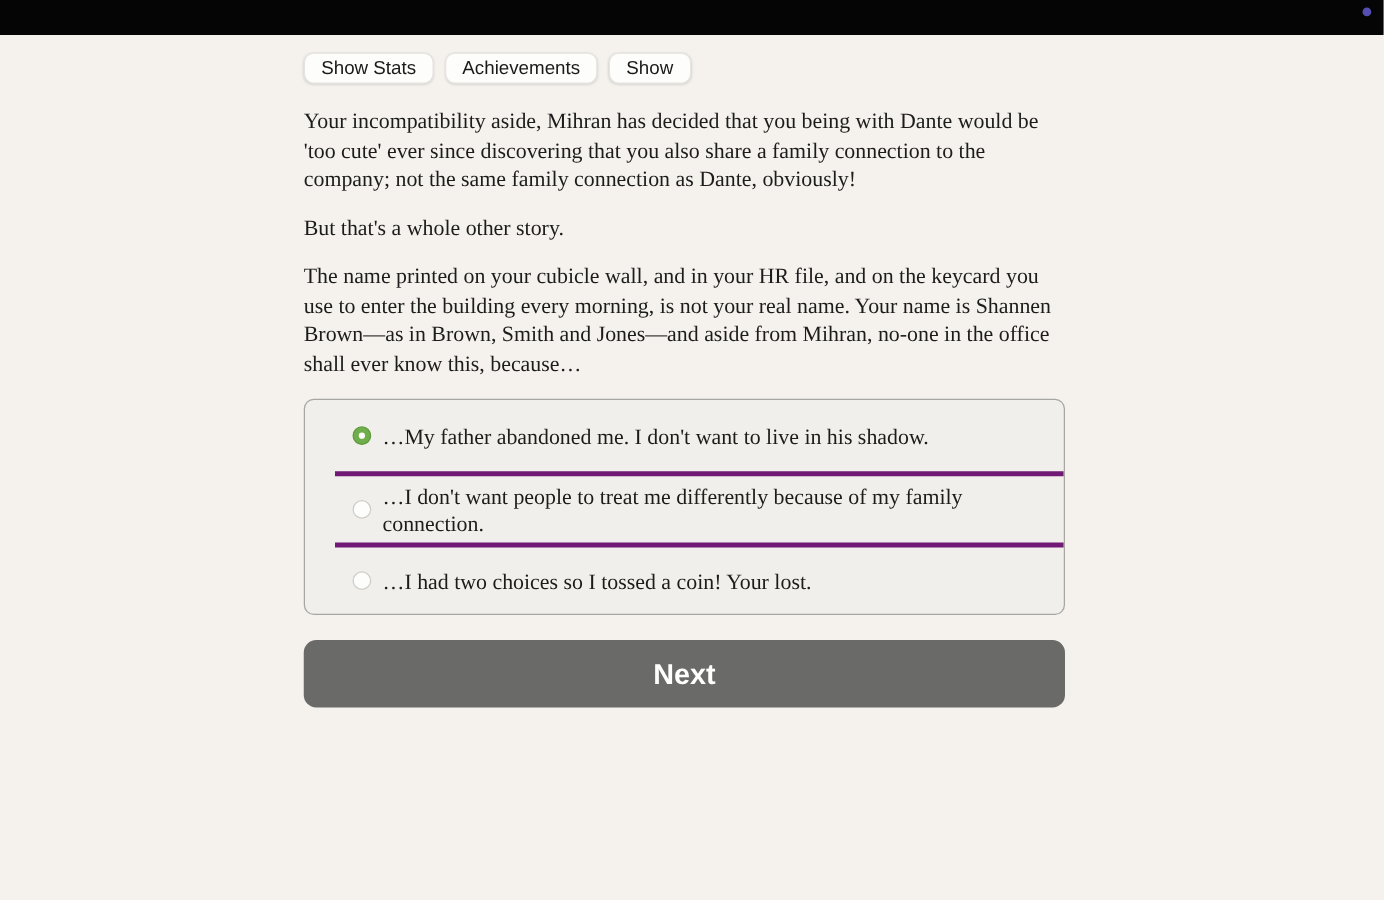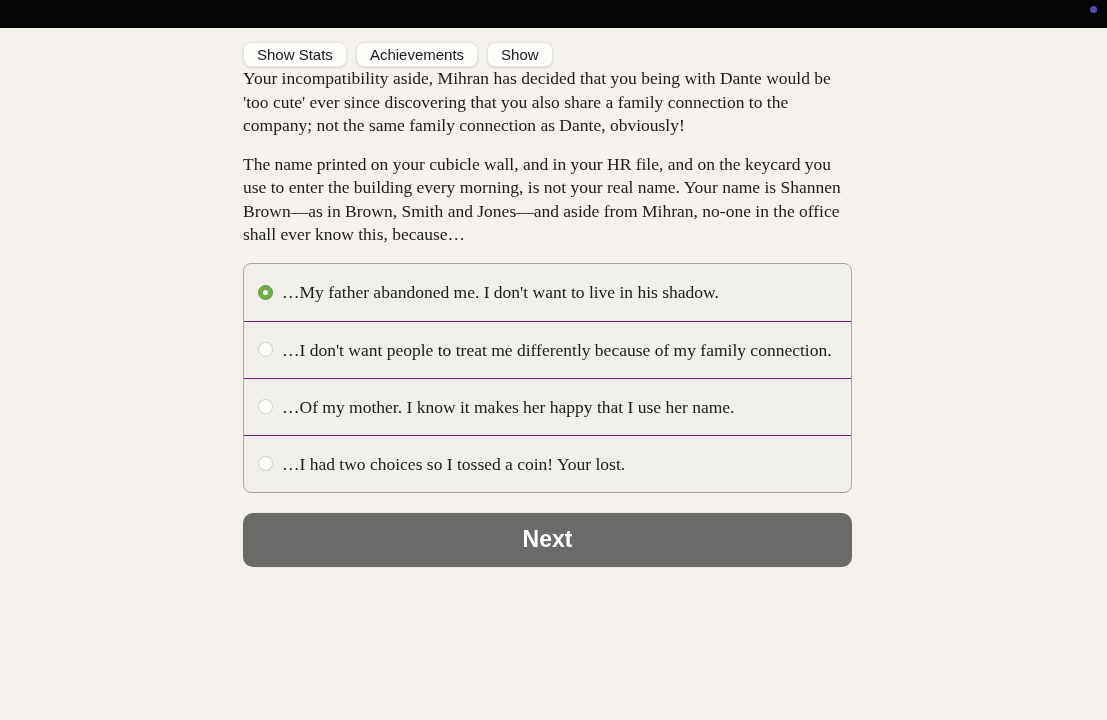--- a/index.html
+++ b/index.html
@@ -42,40 +42,41 @@
     background: #fdfdfc;
     border: 1px solid #e6e4e0;
     border-radius: 8px;
     padding: 3px 13px;
     height: 25px;
     line-height: 17px;
     box-shadow: 0 1px 2px rgba(0,0,0,0.12);
     cursor: pointer;
     white-space: nowrap;
   }
-  .story { }
+  .story { margin-top: 18px; }
   .story p {
     font-size: 17.5px;
     line-height: 23.5px;
     color: #1c1c1a;
     margin-bottom: 15px;
   }
   .choices {
     margin-top: 16px;
     background: #f1efeb;
     border: 1px solid #a8a6a2;
     border-radius: 8px;
     overflow: hidden;
+    padding-left: 24px;
   }
   .choice-row {
     display: flex;
     align-items: center;
     height: 57px;
     padding: 0 14px;
-    border-top: 1px solid #701a75;
+    border-top: 4px solid #701a75;
     cursor: pointer;
   }
   .choice-row:first-child { border-top: none; }
   .radio {
     position: relative;
     flex: 0 0 auto;
     width: 15px;
     height: 15px;
     border-radius: 50%;
     background: #fdfdfc;
@@ -129,39 +130,36 @@
 <div class="content">
 
   <div class="toolbar">
     <button class="tb-btn">Show Stats</button>
     <button class="tb-btn">Achievements</button>
     <button class="tb-btn">Show</button>
   </div>
 
   <div class="story">
     <p>Your incompatibility aside, Mihran has decided that you being with Dante would be 'too cute' ever since discovering that you also share a family connection to the company; not the same family connection as Dante, obviously!</p>
+    <p>But that's a whole other story.</p>
     <p>The name printed on your cubicle wall, and in your HR file, and on the keycard you use to enter the building every morning, is not your real name. Your name is Shannen Brown—as in Brown, Smith and Jones—and aside from Mihran, no-one in the office shall ever know this, because…</p>
   </div>
 
   <div class="choices">
     <label class="choice-row selected">
       <span class="radio">
           <span class="radio-dot"></span>
         </span>
       <span class="choice-label">…My father abandoned me. I don't want to live in his shadow.</span>
     </label>
     <label class="choice-row">
       <span class="radio"></span>
       <span class="choice-label">…I don't want people to treat me differently because of my family connection.</span>
     </label>
     <label class="choice-row">
       <span class="radio"></span>
-      <span class="choice-label">…Of my mother. I know it makes her happy that I use her name.</span>
-    </label>
-    <label class="choice-row">
-      <span class="radio"></span>
       <span class="choice-label">…I had two choices so I tossed a coin! Your lost.</span>
     </label>
   </div>
 
   <button class="next-btn">Next</button>
 
 </div>
 
 </body></html>

